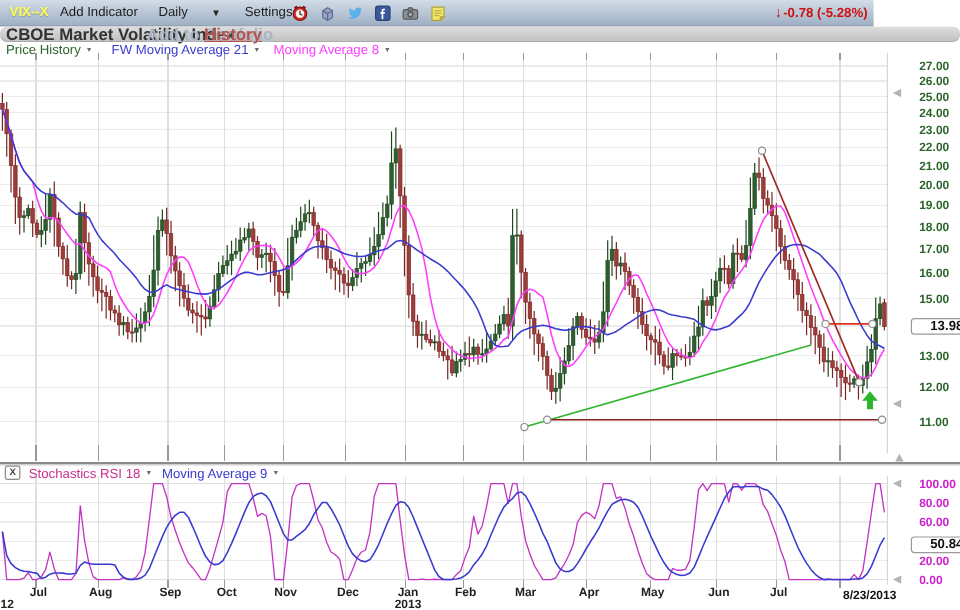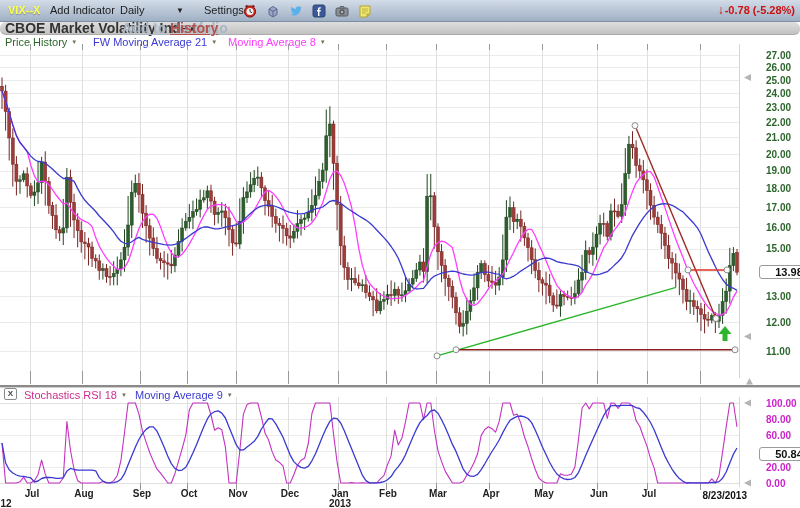--- a/index.html
+++ b/index.html
@@ -1,24 +1,24 @@
 <!DOCTYPE html>
 <html><head>
 <meta charset="utf-8">
 <style>
   html,body{margin:0;padding:0;background:#fff;}
   *{box-sizing:border-box;font-family:"Liberation Sans",sans-serif;}
   #app{position:relative;width:800px;height:508px;background:#fff;overflow:hidden;}
   #chart-svg{position:absolute;left:0;top:0;z-index:1;}
   
-  .toolbar{position:absolute;left:0;top:0;width:800px;height:22px;z-index:3;
+  .toolbar{position:absolute;left:0;top:0;width:728px;height:22px;z-index:3;
     background:linear-gradient(#d3dce8,#9fb0c4);border-bottom:1px solid #7e8fa4;font-size:11px;color:#1d1d1d;}
   .toolbar .tb{position:absolute;top:0;line-height:21px;white-space:nowrap;cursor:default;}
   .sym{left:8px;color:#ffff4d;font-weight:bold;text-shadow:0 1px 1px rgba(0,0,0,.25);}
-  .mi-add{left:50px;text-align:right;} .mi-daily{left:120px;} .mi-settings{left:204px;}
+  .mi-add{left:50px;text-align:right;} .mi-daily{left:132px;} .mi-settings{left:204px;}
   .dd-black{left:176px;font-size:8px;color:#222;}
   .tb-icons{position:absolute;left:243px;top:4px;display:flex;gap:9px;}
   .tb-icons span{display:inline-block;width:14px;height:14px;cursor:pointer;}
   .change{right:5px;position:absolute;top:0;line-height:21px;color:#cc1111;font-weight:bold;font-size:11px;text-align:center;}
   .change .da{font-size:12px;margin-right:1px;}
   
   .symbolbar{position:absolute;left:0;top:22px;width:800px;height:13px;z-index:3;
     background:linear-gradient(#dedede,#c2c2c2);border-bottom:1px solid #ababab;font-size:14px;font-weight:bold;color:#333;border-radius:6px;}
   .symbolbar span,.symbolbar a{position:absolute;top:0;line-height:12px;white-space:nowrap;}
   .sb-name{left:5px;}

